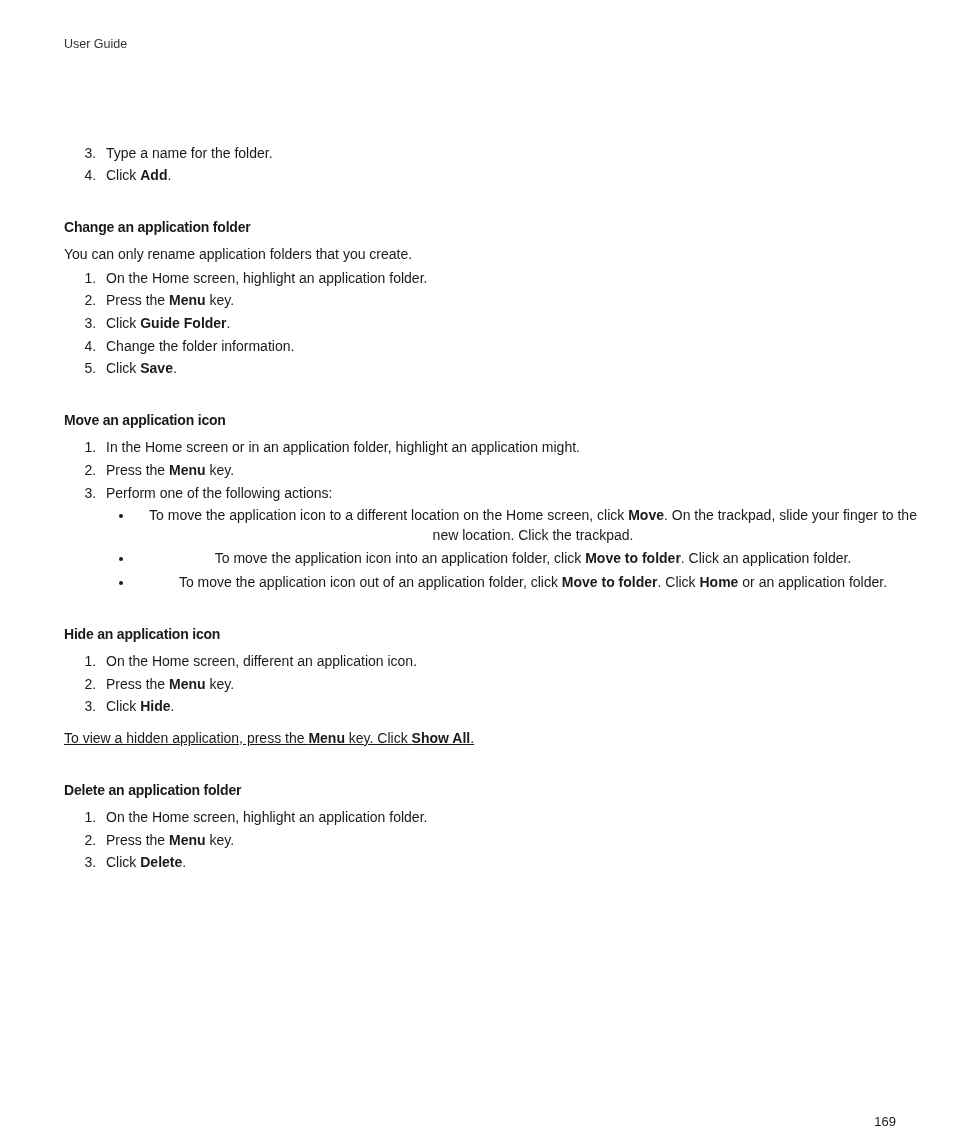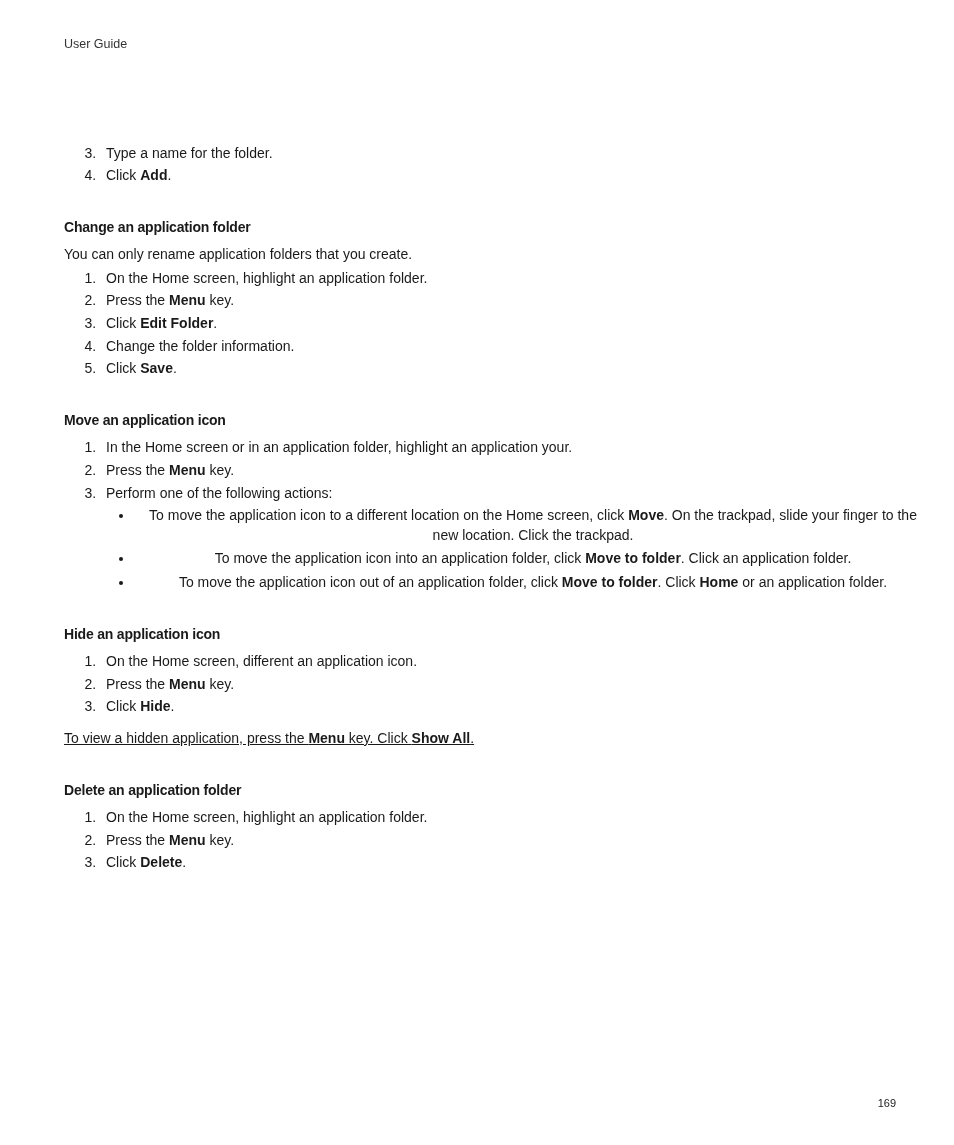--- a/index.html
+++ b/index.html
@@ -51,23 +51,23 @@
     margin-bottom: 4px;
     text-align: center;
   }
   b { font-weight: 700; }
   .note {
     margin: 12px 0 0 0;
     text-decoration: underline;
   }
   .page-number {
     position: absolute;
-    bottom: 34px;
+    bottom: 14px;
     right: 58px;
-    font-size: 11px;
+    font-size: 13px;
     text-align: center;
   }
 </style>
 </head>
 <body>
 
 <div class="page">
 
   <div class="header">
     <span>User Guide</span>
@@ -80,28 +80,28 @@
     <li>
       <span>Click </span><b>Add</b><span>.</span>
     </li>
   </ol>
 
   <h2>Change an application folder</h2>
   <p class="intro">You can only rename application folders that you create.</p>
   <ol>
     <li><span>On the Home screen, highlight an application folder.</span></li>
     <li><span>Press the </span><b>Menu</b><span> key.</span></li>
-    <li><span>Click </span><b>Edit Folder</b><span>.</span></li>
+    <li><span>Click </span><b>Guide Folder</b><span>.</span></li>
     <li><span>Change the folder information.</span></li>
     <li><span>Click </span><b>Save</b><span>.</span></li>
   </ol>
 
   <h2>Move an application icon</h2>
   <ol>
-    <li><span>In the Home screen or in an application folder, highlight an application your.</span></li>
+    <li><span>In the Home screen or in an application folder, highlight an application might.</span></li>
     <li><span>Press the </span><b>Menu</b><span> key.</span></li>
     <li>
       <span>Perform one of the following actions:</span>
       <ul class="bullets">
         <li>
           <span>To move the application icon to a different location on the Home screen, click </span><b>Move</b><span>. On the trackpad, slide your finger to the new location. Click the trackpad.</span>
         </li>
         <li>
           <span>To move the application icon into an application folder, click </span><b>Move to folder</b><span>. Click an application folder.</span>
         </li>

